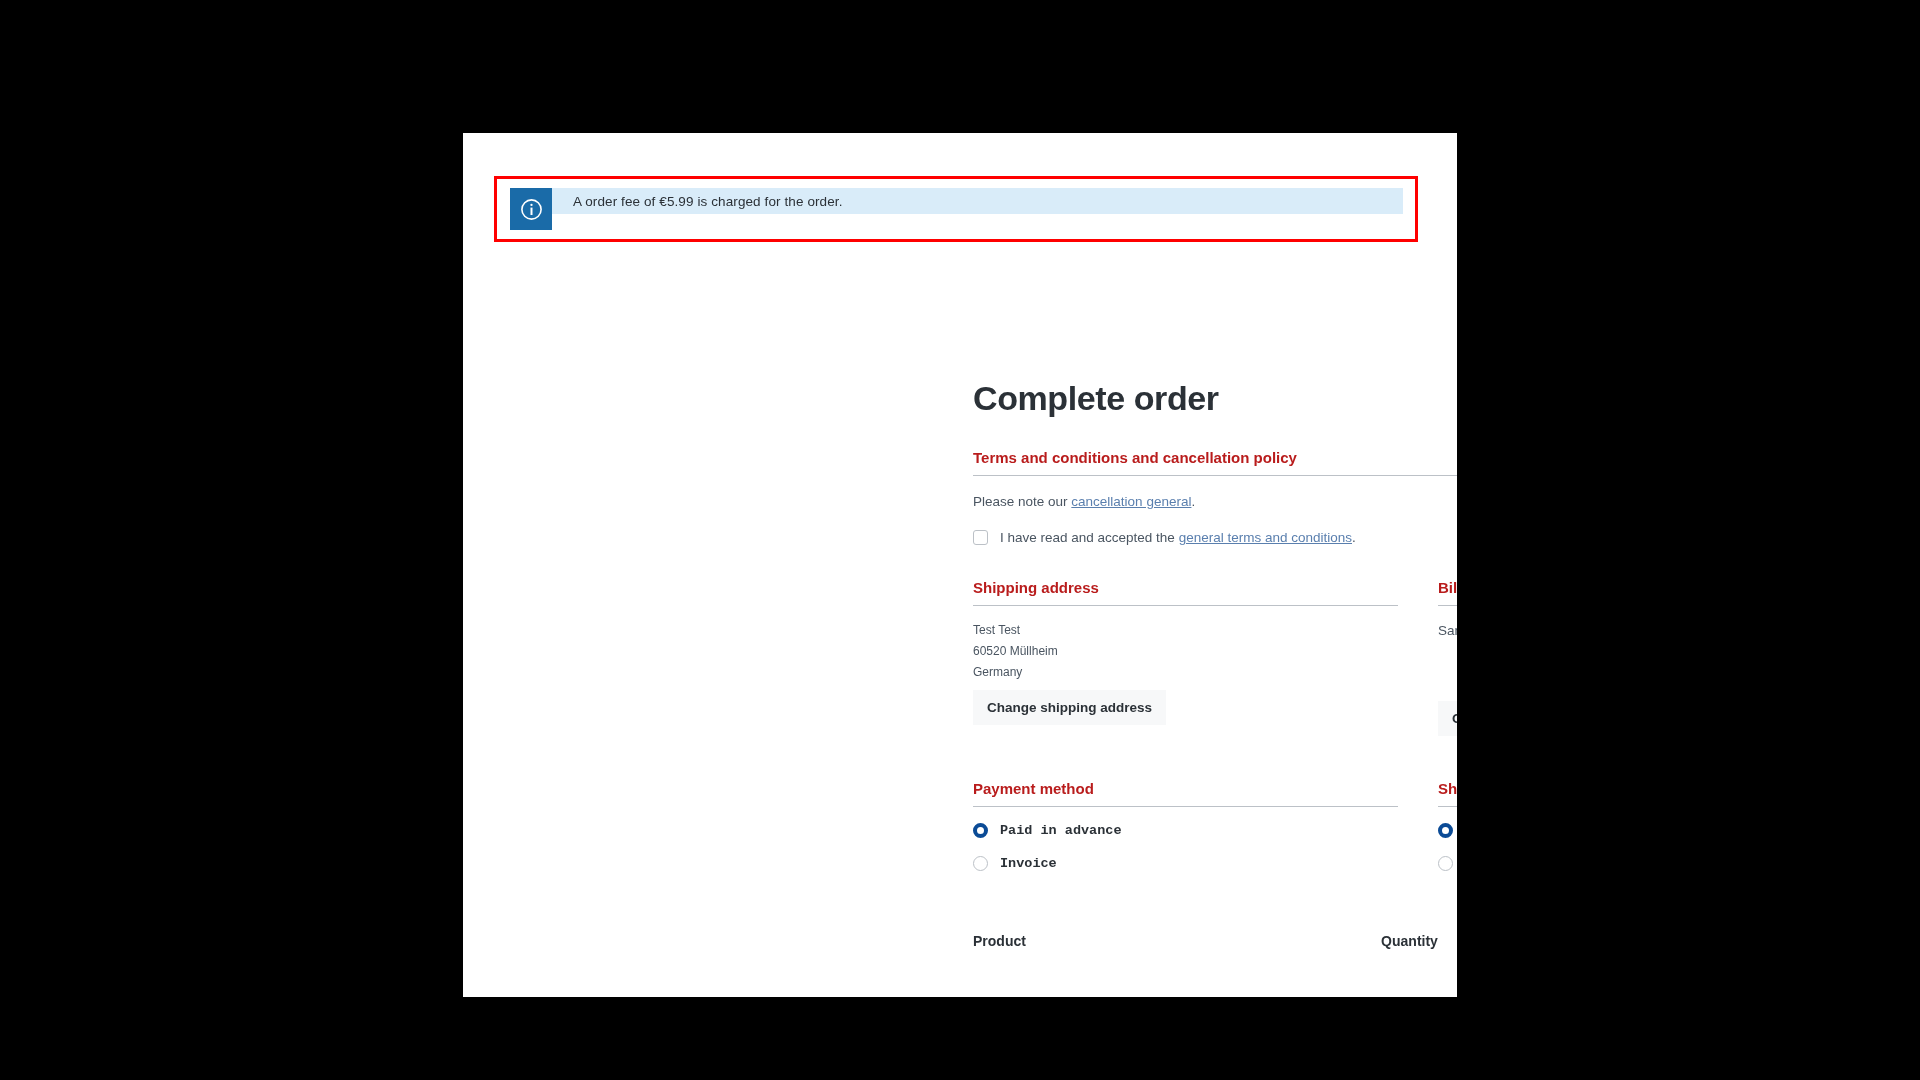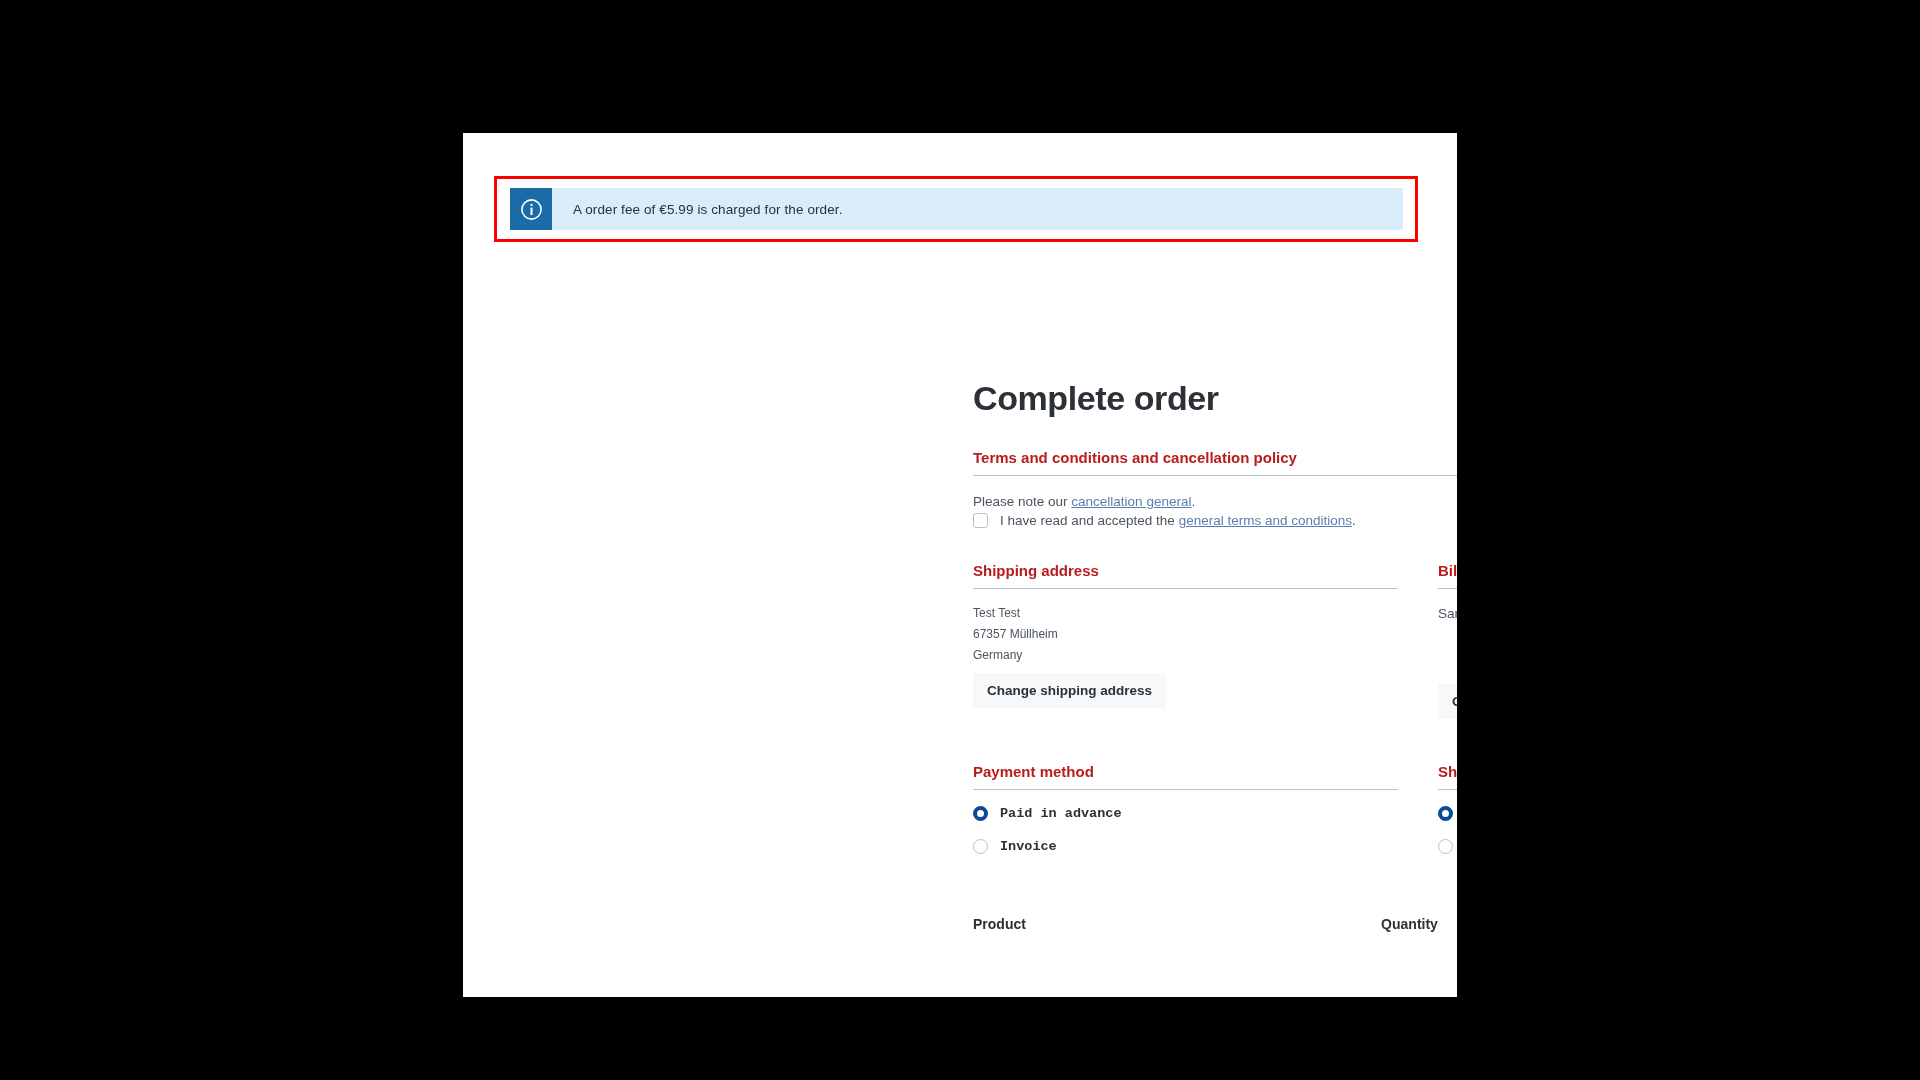--- a/index.html
+++ b/index.html
@@ -26,21 +26,21 @@
     width: 924px; height: 66px;
     border: 3px solid #ff0000;
     pointer-events: none;
     z-index: 5;
   }
 
   
   .alert {
     position: absolute;
     left: 510px; top: 188px;
-    width: 893px; height: 42px;
+    width: 893px; height: 26px;
     background: #d9ecf9;
     display: flex;
     align-items: stretch;
   }
   .alert-icon-box {
     width: 42px; height: 42px;
     background: #1a6ba8;
     display: flex; align-items: center; justify-content: center;
     flex: 0 0 42px;
   }
@@ -77,21 +77,21 @@
     font-size: 13.5px;
     color: #4a5561;
     margin-top: 18px;
   }
   a.link {
     color: #5a7fae;
     text-decoration: underline;
   }
   .checkbox-row {
     display: flex; align-items: center;
-    margin-top: 4px;
+    margin-top: 21px;
     font-size: 13.5px;
     color: #4a5561;
   }
   .checkbox {
     width: 15px; height: 15px;
     border: 1px solid #bcc1c7;
     border-radius: 3px;
     background: #fff;
     margin-right: 12px;
     flex: 0 0 15px;
@@ -189,21 +189,21 @@
           <span><span>I have read and accepted the </span><a class="link" href="#">general terms and conditions</a><span>.</span></span>
         </div>
       </div>
 
       <div class="cols">
         <div class="col">
           <div class="section-heading">Shipping address</div>
           <div class="rule"></div>
           <div class="addr-lines">
             <div>Test Test</div>
-            <div>67357 Müllheim</div>
+            <div>60520 Müllheim</div>
             <div>Germany</div>
           </div>
           <button class="btn-secondary">Change shipping address</button>
         </div>
 
         <div class="col">
           <div class="section-heading">Billing address</div>
           <div class="rule"></div>
           <div class="addr-placeholder">Same as shipping address</div>
           <div class="spacer-billing"></div>

